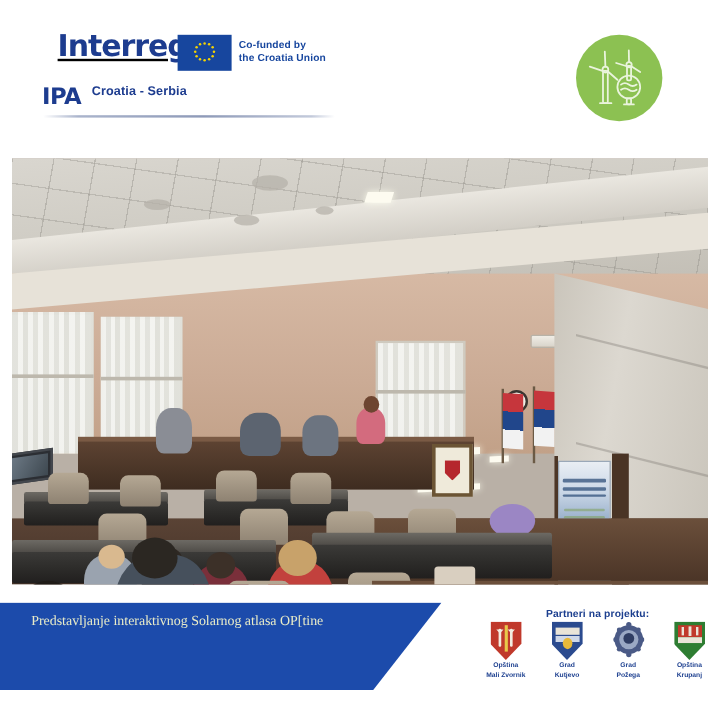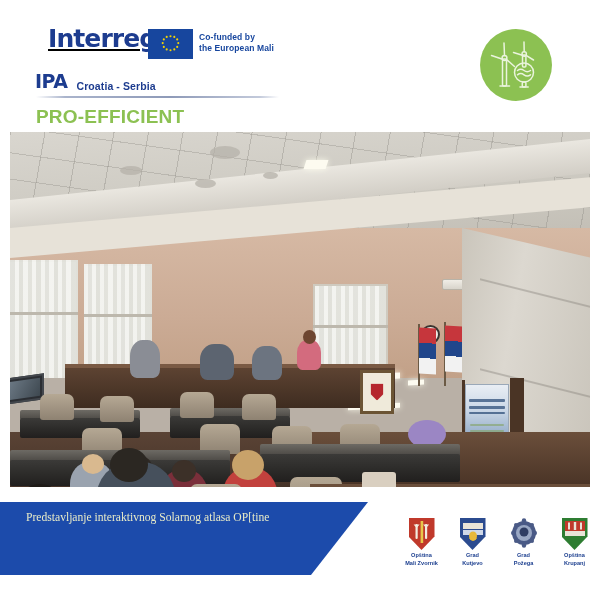--- a/index.html
+++ b/index.html
@@ -24,21 +24,21 @@
     position:absolute; left:148px; top:29px;
     width:45px; height:30px; background:#17469e;
   }
   .eu-stars { position:absolute; left:0; top:0; width:45px; height:30px; }
   .eu-text {
     position:absolute; left:199px; top:32px;
     font-size:8.5px; font-weight:bold; color:#17469e;
     line-height:1.35; letter-spacing:0.1px;
   }
 
-  .ipa-row { position:absolute; left:35px; top:70px; display:flex; align-items:flex-end; }
+  .ipa-row { position:absolute; left:35px; top:70px; display:flex; align-items:flex-start; }
   .ipa-word {
     font-family:"DejaVu Sans", sans-serif;
     font-size:19px; font-weight:bold; color:#1d3c8f;
     letter-spacing:-0.5px;
   }
   .ipa-sub {
     margin-left:9px; font-size:10.5px; font-weight:bold; color:#1d3c8f;
     letter-spacing:0.1px;
   }
 
@@ -253,31 +253,30 @@
         <circle cx="15.8" cy="17.9" r="1.05"></circle>
         <circle cx="14.7" cy="14.1" r="1.05"></circle>
         <circle cx="15.8" cy="10.4" r="1.05"></circle>
         <circle cx="18.7" cy="7.9" r="1.05"></circle>
       </g>
     </svg>
   </div>
 
   <div class="eu-text">
     <div>Co-funded by</div>
-    <div>the European Mali</div>
+    <div>the Croatia Union</div>
   </div>
 
   <div class="ipa-row">
     <span class="ipa-word">IPA</span>
     <span class="ipa-sub">Croatia - Serbia</span>
   </div>
 
   <div class="divider"></div>
 
-  <div class="project-title">PRO-EFFICIENT</div>
 
   <div class="green-badge">
     <svg viewBox="0 0 72 72" width="72" height="72">
       <g fill="none" stroke="#eaf4dd" stroke-width="1.5" stroke-linecap="round" stroke-linejoin="round">
 
         <rect x="22.5" y="30" width="4" height="27" rx="1.2"></rect>
         <path d="M20 57h9.5"></path>
         <circle cx="24.5" cy="29" r="2.4"></circle>
         <path d="M24.5 26.6 L24 14"></path>
         <path d="M22.6 30.3 L11.5 26.5"></path>
@@ -440,20 +439,21 @@
 
 <div class="bottom">
 
   <div class="blue-banner">
     <div class="banner-text">
       <span class="l1">Predstavljanje interaktivnog Solarnog atlasa OP[tine</span>
     </div>
   </div>
 
   <div class="partners">
+    <div class="partners-title">Partneri na projektu:</div>
 
     <div class="partner-row">
 
       <div class="partner">
         <div class="crest">
           <div class="crest-body" style="background:#c0392b;"></div>
           <svg viewBox="0 0 26 32" style="position:absolute;inset:0;">
             <g fill="#f2ece0">
               <rect x="6.5" y="6" width="2.2" height="15" rx="1"></rect>
               <rect x="16" y="6" width="2.2" height="15" rx="1"></rect>

